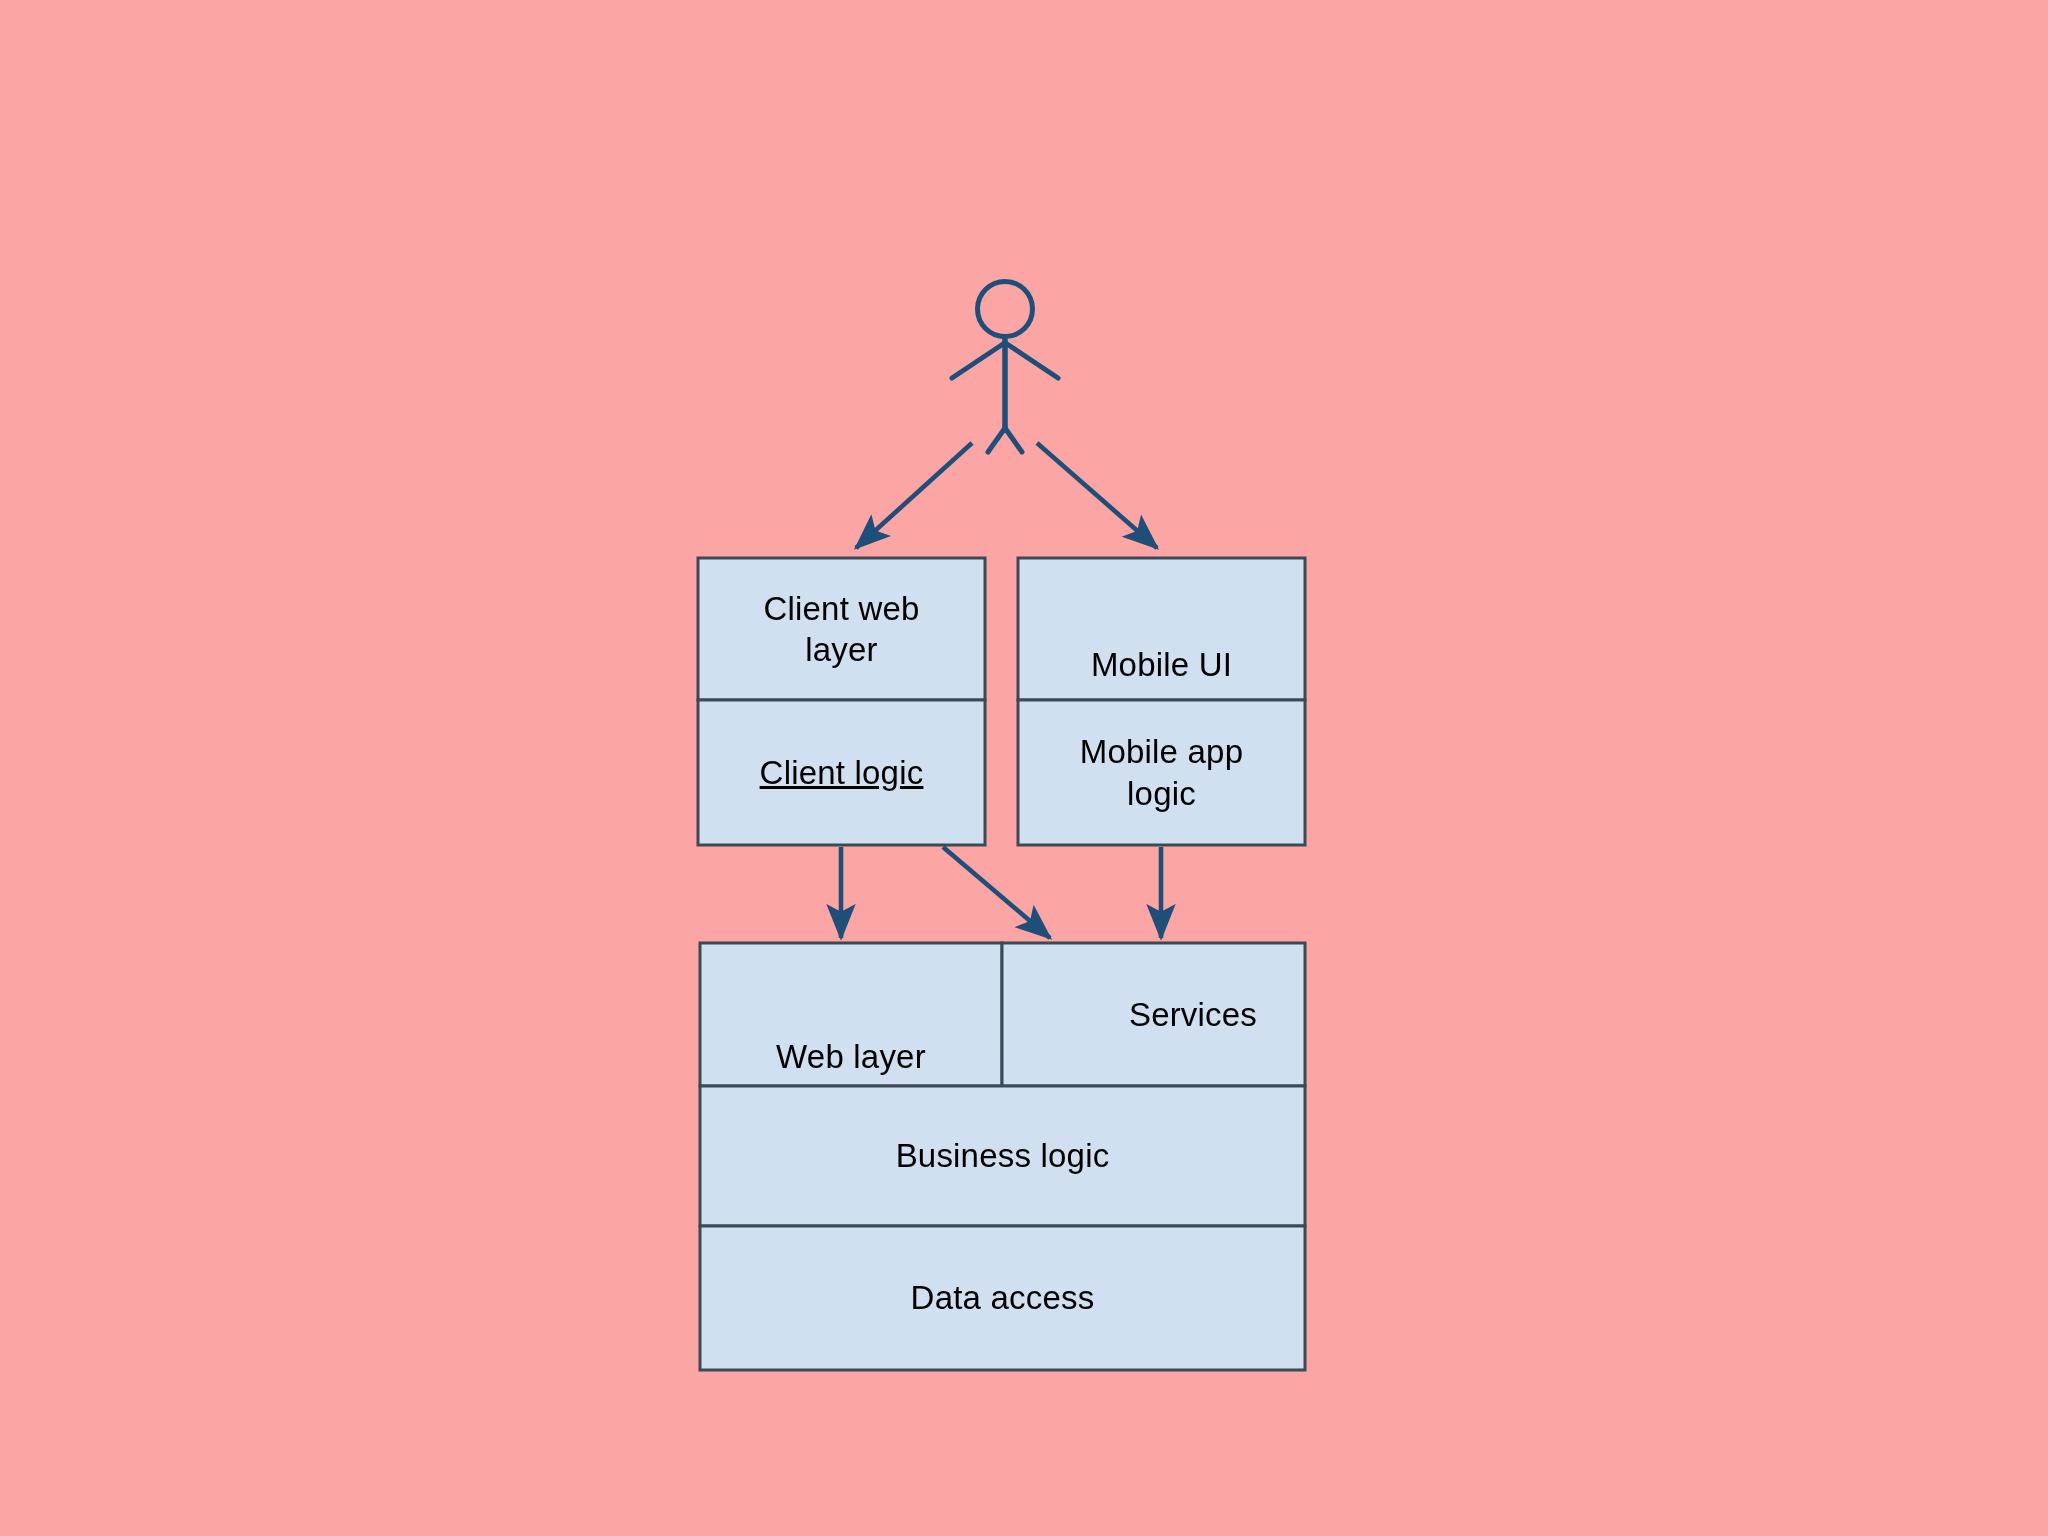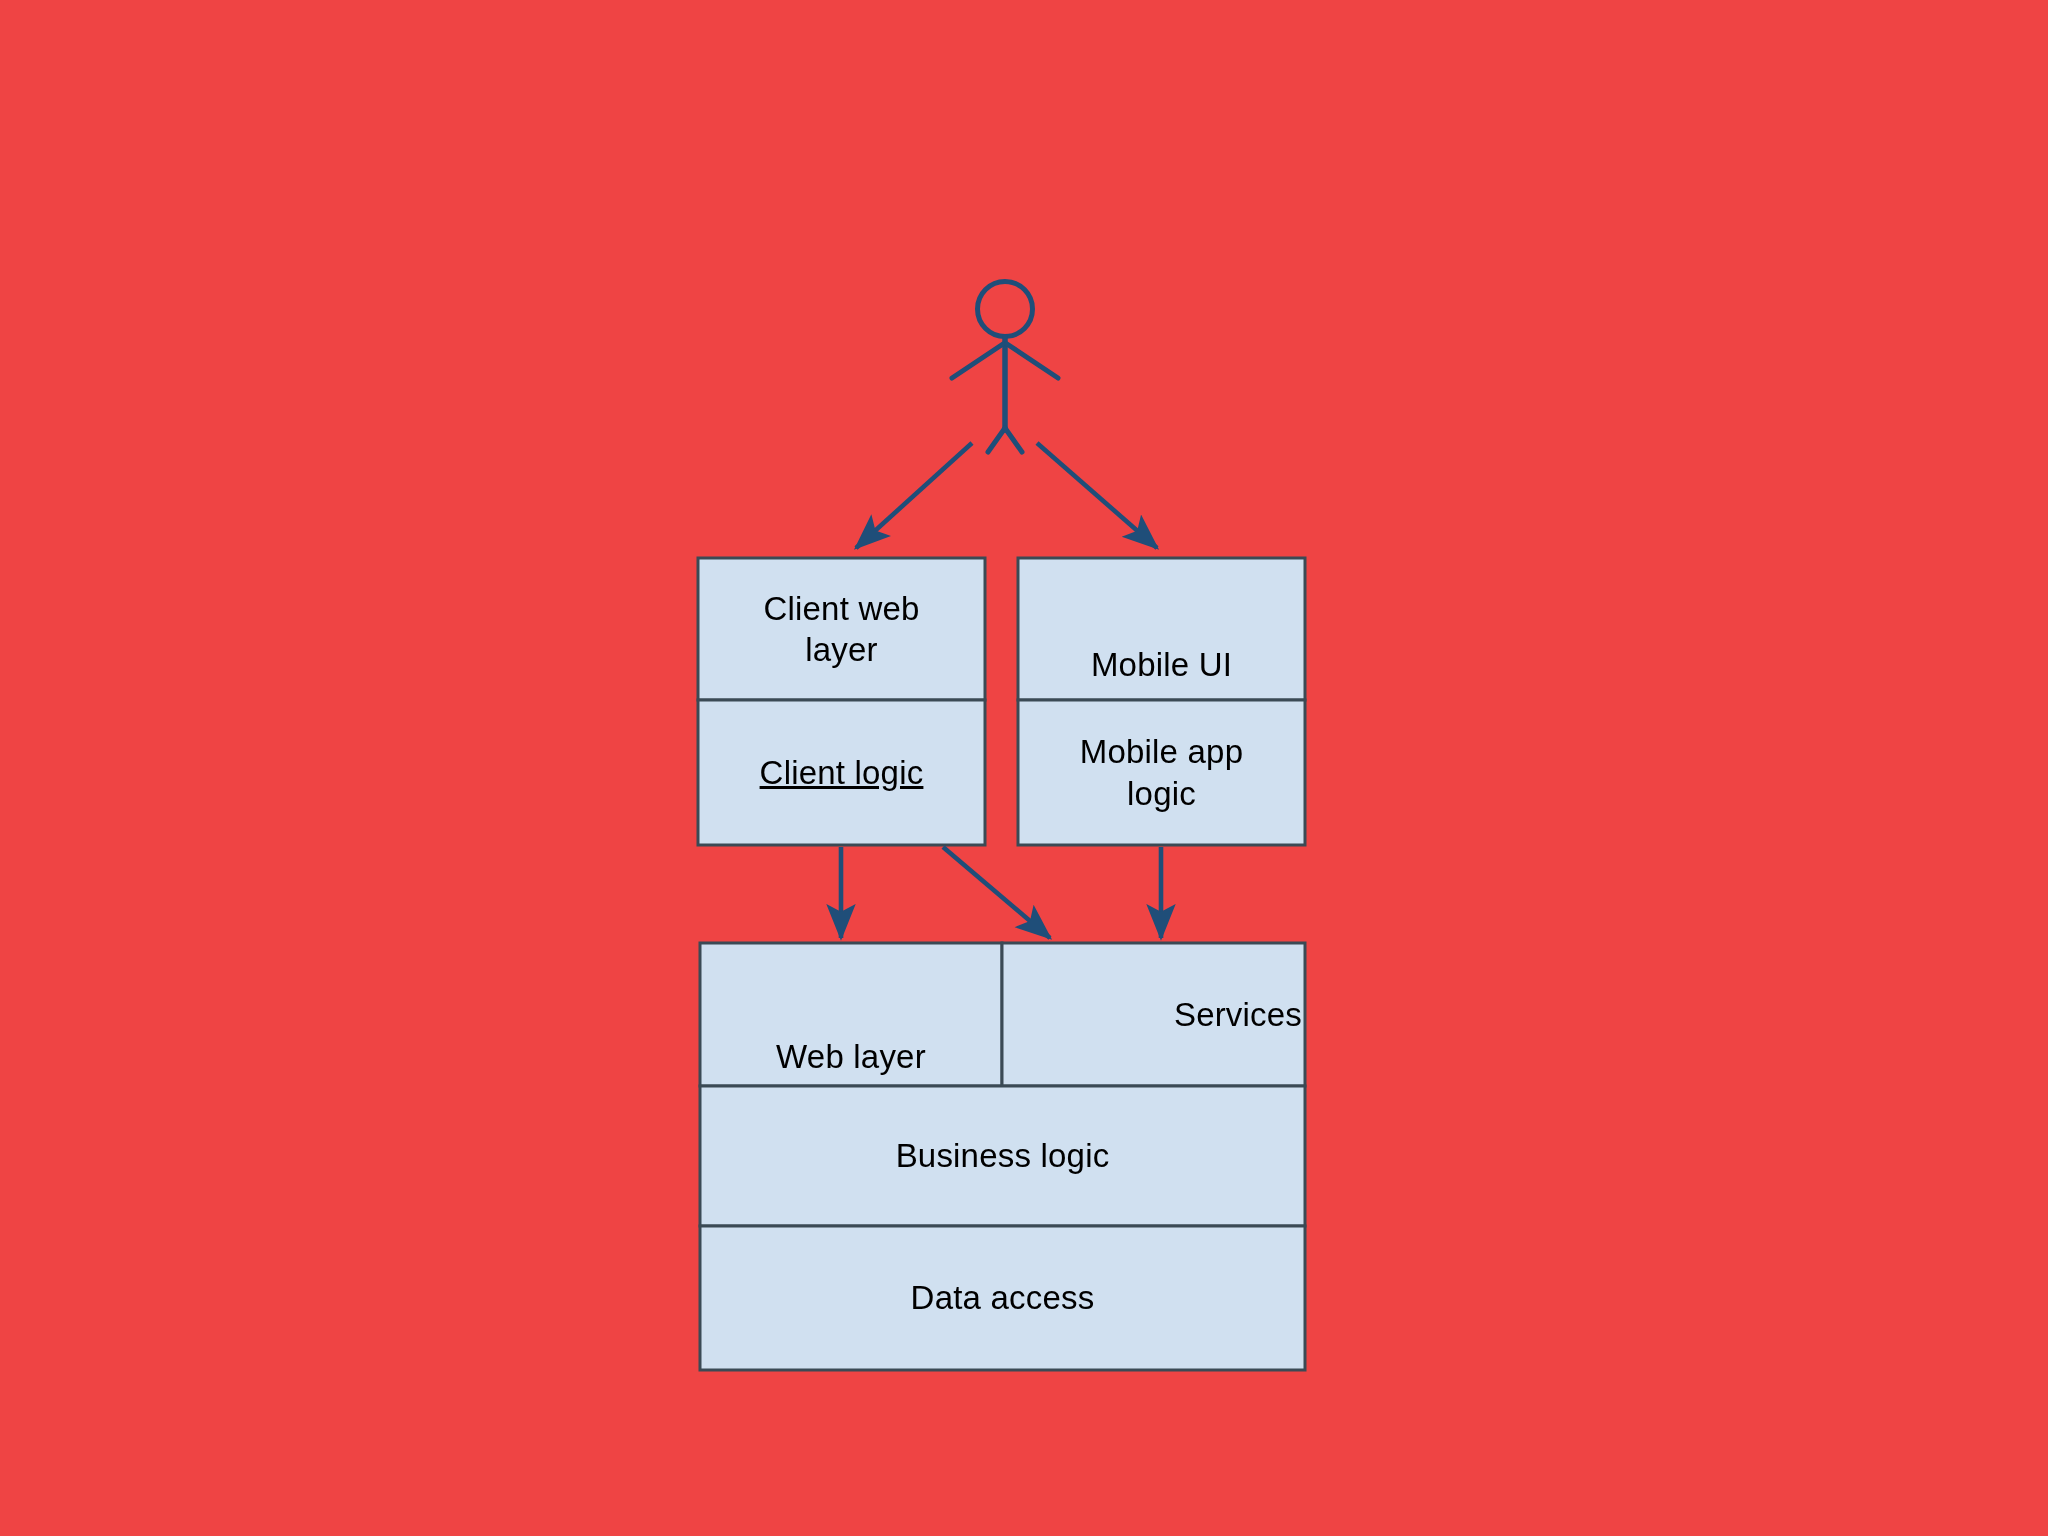--- a/index.html
+++ b/index.html
@@ -11,21 +11,21 @@
   body {
     width: 2048px;
     height: 1536px;
     font-family: "Liberation Sans", sans-serif;
     overflow: hidden;
   }
   #canvas {
     position: relative;
     width: 2048px;
     height: 1536px;
-    background: #ef4444;
+    background: #fca5a5;
   }
   #diagram-svg {
     position: absolute;
     left: 0;
     top: 0;
     width: 2048px;
     height: 1536px;
   }
   .node-label {
     position: absolute;
@@ -96,19 +96,19 @@
 
   <div class="node-label" style="left:698px; top:700px; width:287px; height:145px;text-decoration:underline;">Client logic</div>
 
   <div class="node-label" style="left:1018px; top:558px; width:287px; height:142px;margin-top:36px;">Mobile UI</div>
 
   <div class="node-label" style="left:1018px; top:700px; width:287px; height:145px;">Mobile app
 logic</div>
 
   <div class="node-label" style="left:700px; top:985px; width:302px; height:143px;">Web layer</div>
 
-  <div class="node-label" style="left:1057px; top:943px; width:362px; height:143px;">Services</div>
+  <div class="node-label" style="left:1012px; top:943px; width:362px; height:143px;">Services</div>
 
   <div class="node-label" style="left:700px; top:1086px; width:605px; height:140px;">Business logic</div>
 
   <div class="node-label" style="left:700px; top:1226px; width:605px; height:144px;">Data access</div>
 
 </div>
 
 </body></html>

